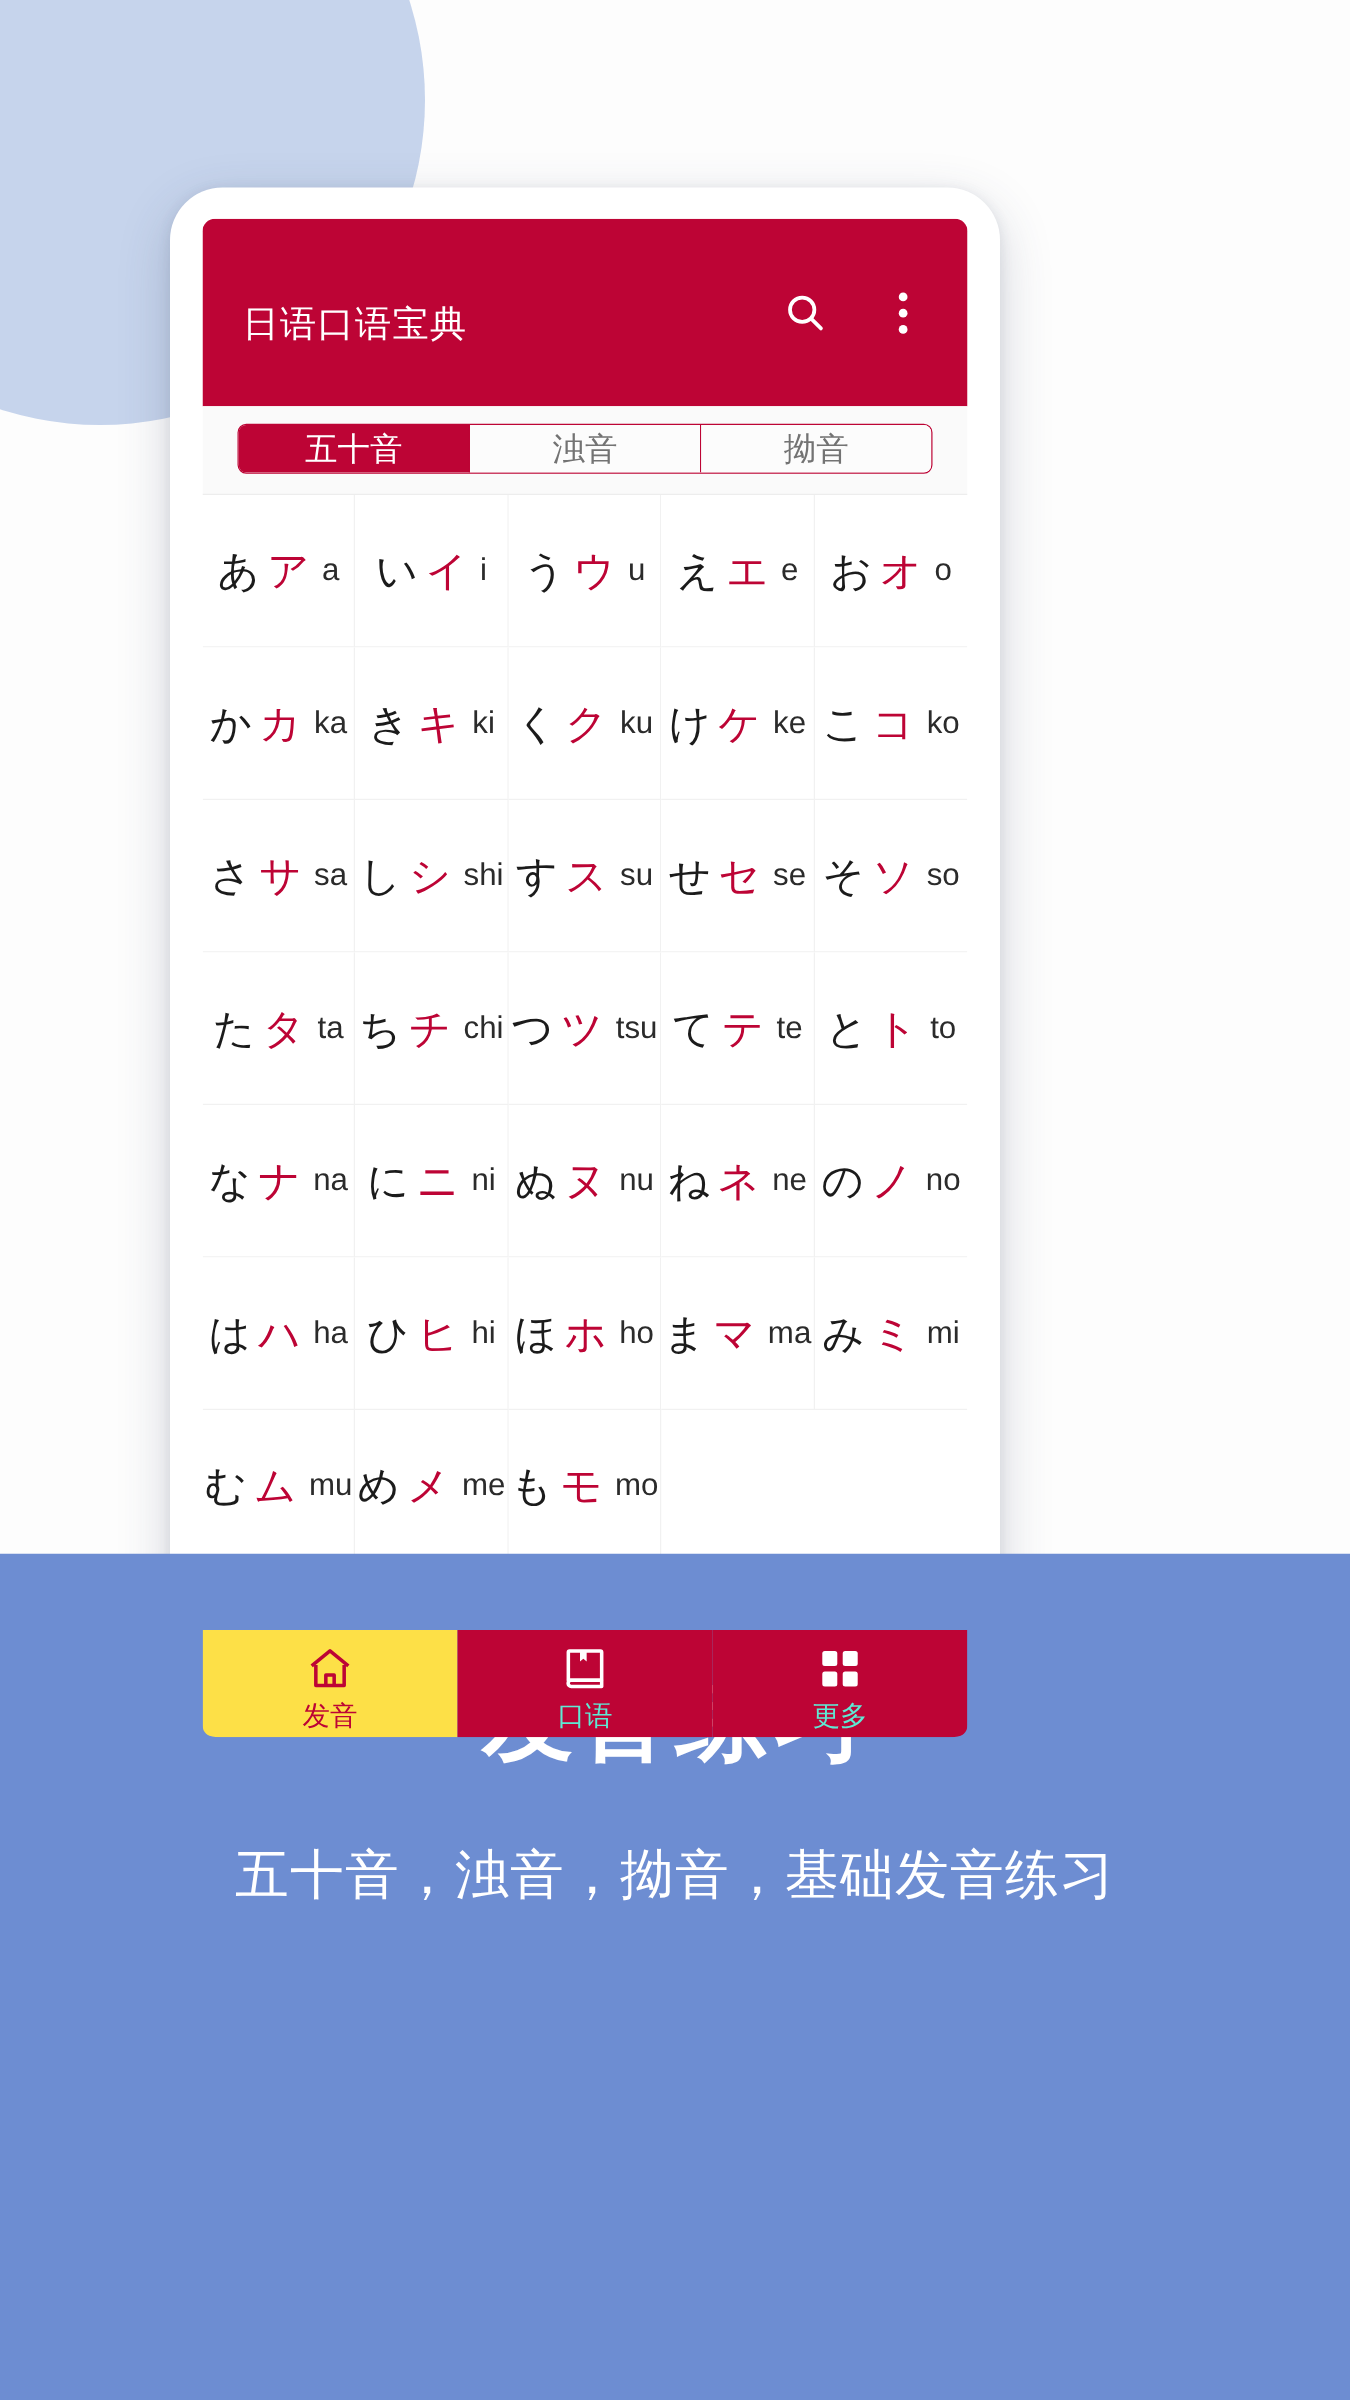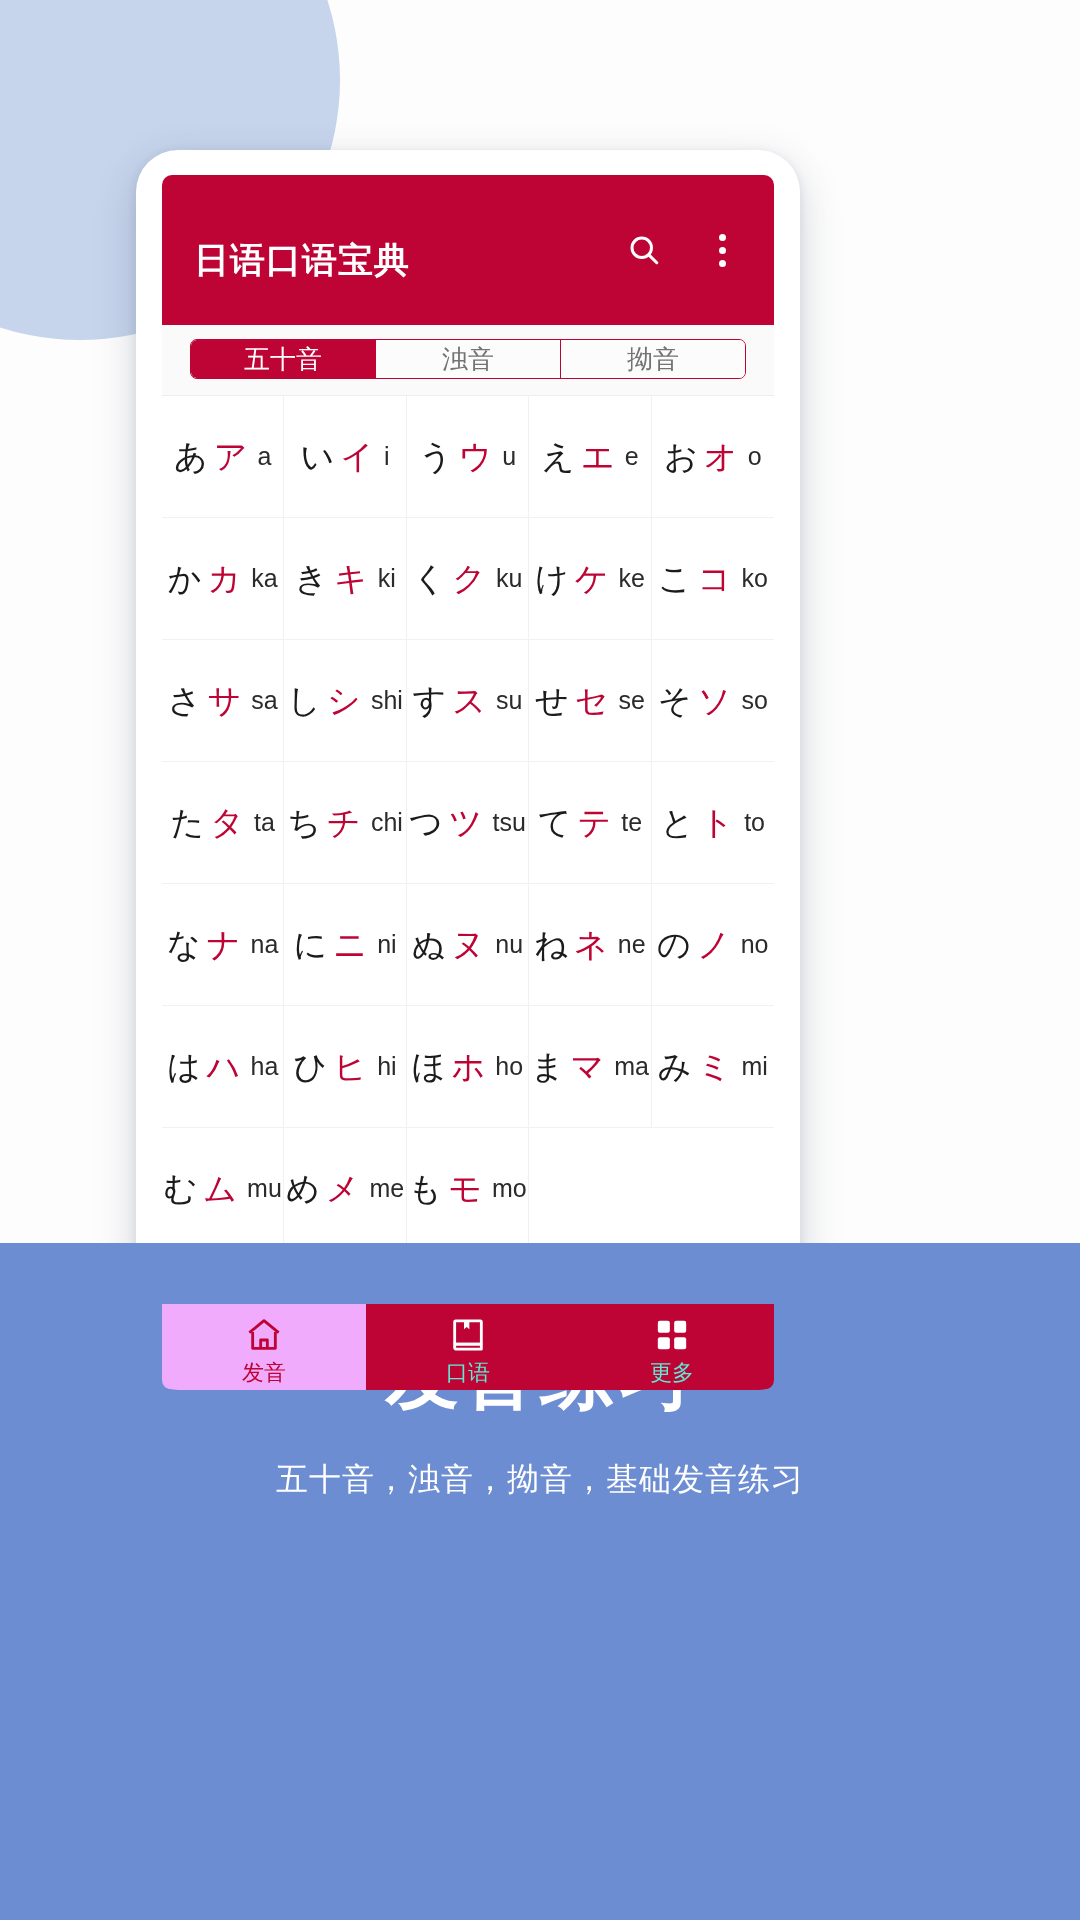--- a/index.html
+++ b/index.html
@@ -50,22 +50,22 @@
   .appbar {
     height: 150px;
     background: #bd0435;
     display: flex;
     align-items: center;
     padding: 0 30px 0 32px;
     flex: 0 0 auto;
   }
   .app-title {
     color: #ffffff;
-    font-size: 35px;
-    font-weight: 700;
+    font-size: 29px;
+    font-weight: 400;
     letter-spacing: 1px;
     flex: 1 1 auto;
     white-space: nowrap;
     margin-top: 20px;
   }
   .appbar-icons { display: flex; align-items: center; gap: 34px; }
   .icon-btn { width: 44px; height: 44px; display: flex; align-items: center; justify-content: center; cursor: pointer; }
   .dots { display: flex; flex-direction: column; gap: 6px; align-items: center; }
   .dots i { display: block; width: 7px; height: 7px; border-radius: 50%; background: #fff; }
 
@@ -135,21 +135,21 @@
   .nav-item {
     flex: 1 1 0;
     display: flex;
     flex-direction: column;
     align-items: center;
     justify-content: flex-start;
     padding-top: 8px;
     gap: 4px;
     cursor: pointer;
   }
-  .nav-item.inactive { background: #f0abfc; color: #bd0435; }
+  .nav-item.inactive { background: #fde047; color: #bd0435; }
   .nav-item.active { background: #bd0435; color: #5eead4; }
   .nav-label { font-size: 22px; line-height: 1; }
   .nav-icon { width: 46px; height: 46px; display: flex; align-items: center; justify-content: center; }
 
   
   .banner {
     position: absolute;
     left: 0; right: 0; bottom: 0;
     height: 677px;
     background: #6d8dd2;
@@ -160,22 +160,22 @@
   }
   .banner-title {
     color: #ffffff;
     font-size: 74px;
     font-weight: bold;
     letter-spacing: 3px;
     line-height: 1;
   }
   .banner-sub {
     color: #ffffff;
-    font-size: 32px;
-    margin-top: 50px;
+    font-size: 43px;
+    margin-top: 66px;
     letter-spacing: 1px;
     line-height: 1;
   }
 </style>
 </head>
 <body>
 
 <div id="stage">
 
   <div class="blob"></div>

